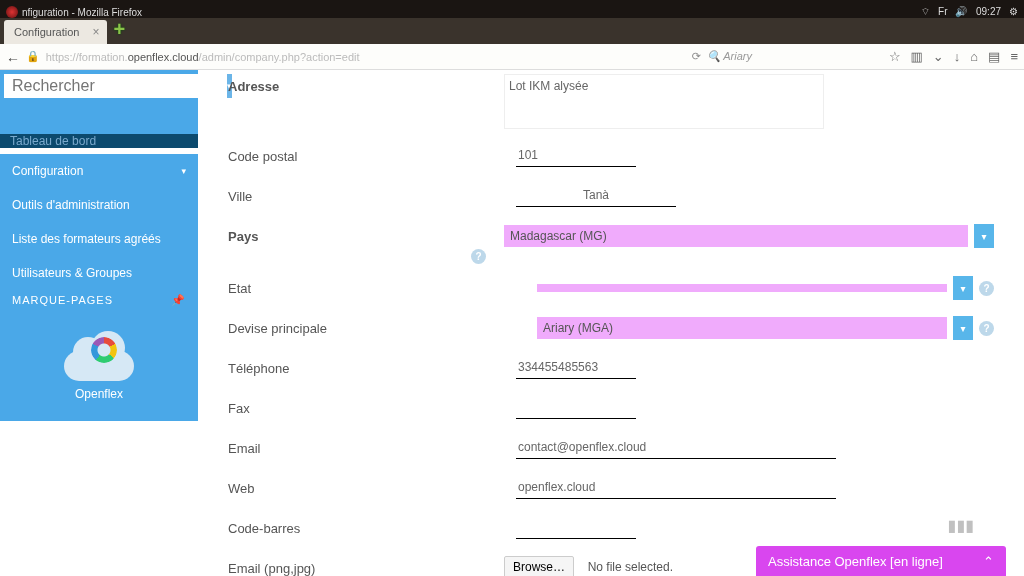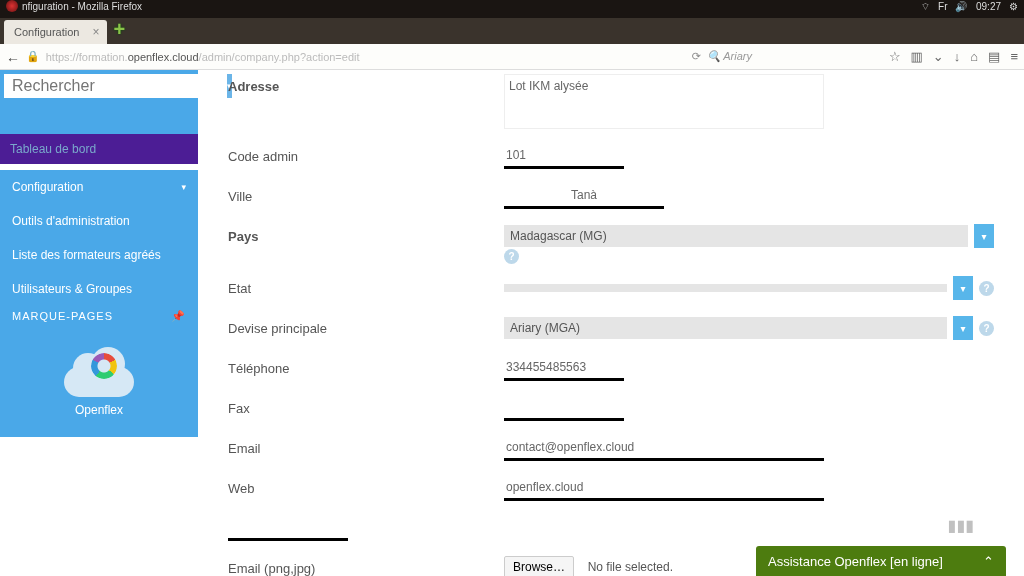--- a/index.html
+++ b/index.html
@@ -1,18 +1,18 @@
 <!DOCTYPE html>
 <html><head>
 <meta charset="utf-8">
 <style>
 * { box-sizing: border-box; margin: 0; padding: 0; font-family: Arial, sans-serif; }
 body { width: 1024px; height: 576px; overflow: hidden; background: #fff; }
 
-.os-bar { height: 18px; background: #1a1512; color: #ddd; display: flex; align-items: flex-start; justify-content: space-between; font-size: 10px; padding: 0 6px; }
+.os-bar { height: 18px; background: #1a1512; color: #ddd; display: flex; align-items: flex-end; justify-content: space-between; font-size: 10px; padding: 0 6px; }
 .os-left { display: flex; align-items: center; gap: 4px; }
 .os-right { display: flex; align-items: center; gap: 8px; }
 .os-logo { width: 12px; height: 12px; border-radius: 50%; background: radial-gradient(circle, #d33, #611); }
 
 .tab-bar { height: 26px; background: #3a332c; display: flex; align-items: flex-end; padding-left: 4px; }
 .tab { background: #ece8e1; height: 24px; padding: 0 28px 0 10px; display: flex; align-items: center; font-size: 11px; color: #555; border-radius: 3px 3px 0 0; position: relative; }
 .tab-close { position: absolute; right: 8px; color: #888; font-size: 12px; }
 .add-tab { color: #8bc34a; font-size: 20px; margin-left: 6px; margin-bottom: 3px; font-weight: bold; text-shadow: 0 0 2px #050; }
 
 .url-bar { height: 26px; background: #fdfdfb; border-bottom: 1px solid #ddd; display: flex; align-items: center; padding: 0 6px; gap: 6px; font-size: 11px; color: #888; }
@@ -22,53 +22,53 @@
 .url-search { flex: 1; color: #999; font-style: italic; }
 .url-icons { display: flex; gap: 10px; color: #666; font-size: 13px; }
 
 .content { display: flex; height: calc(576px - 70px); }
 
 .sidebar { width: 198px; display: flex; flex-direction: column; }
 .search-row { background: #4aa8e8; padding: 4px; display: flex; }
 .search-row input { flex: 1; height: 24px; border: none; padding: 0 8px; font-size: 16px; }
 .search-btn { width: 24px; background: #6bb5e8; display: flex; align-items: center; justify-content: center; color: #fff; }
 .side-blue { background: #4aa8e8; color: #fff; }
-.side-link-light { background: #4c1d95; color: #7aa9cc; padding: 8px 10px; font-size: 12px; margin-bottom: 6px; }
+.side-link-light { background: #0c4a6e; color: #7aa9cc; padding: 0 10px; font-size: 12px; margin-bottom: 6px; }
 .side-row { padding: 10px 12px; font-size: 12px; display: flex; justify-content: space-between; align-items: center; }
 .side-row.head { font-weight: normal; }
 .caret { font-size: 9px; }
 .bookmark-box { padding: 10px 0 20px; text-align: center; }
 .bookmark-title { font-size: 11px; letter-spacing: 1px; display: flex; justify-content: space-between; padding: 4px 12px 14px; }
 .cloud-icon { width: 80px; height: 50px; margin: 0 auto 6px; position: relative; }
 .cloud-body { position: absolute; width: 70px; height: 30px; background: #d6e8f5; border-radius: 20px; bottom: 0; left: 5px; }
 .cloud-bump1 { position: absolute; width: 30px; height: 30px; background: #d6e8f5; border-radius: 50%; top: 6px; left: 14px; }
 .cloud-bump2 { position: absolute; width: 34px; height: 34px; background: #d6e8f5; border-radius: 50%; top: 0; left: 32px; }
 .cloud-dots { position: absolute; top: 6px; left: 32px; width: 26px; height: 26px; border-radius: 50%; background: conic-gradient(#e74c3c 0 60deg,#f1c40f 60deg 130deg,#2ecc71 130deg 220deg,#3498db 220deg 300deg,#9b59b6 300deg 360deg); mask: radial-gradient(circle, transparent 6px, #000 7px); -webkit-mask: radial-gradient(circle, transparent 6px, #000 7px);}
 .cloud-label { color: #fff; font-size: 12px; }
 
 .main { flex: 1; padding: 4px 30px 0; overflow-y: auto; font-size: 13px; color: #555; }
 .form-row { display: flex; align-items: flex-start; margin-bottom: 12px; min-height: 28px; }
 .form-label { width: 276px; padding-top: 5px; }
 .form-label.bold { font-weight: bold; }
 .form-field { flex: 1; }
-.ftext { width: 320px; border: none; border-bottom: 3px solid #000000; padding: 4px 2px; font-size: 12px; color: #666; background: transparent; }
+.ftext { width: 320px; border: none; border-bottom: 1px solid #000000; padding: 4px 2px; font-size: 12px; color: #666; background: transparent; margin-left: 12px; }
 .ftext.narrow { width: 120px; }
 .ftext.mid { width: 160px; text-align: center; }
 .ftarea { width: 320px; height: 55px; border: 1px solid #eee; resize: none; padding: 4px; color: #666; font-size: 12px; }
 .fselect-wrap { display: flex; align-items: center; gap: 6px; }
-.fselect { border: none; background: #e5e5e5; padding: 4px 6px; font-size: 12px; color: #555; flex: 1; }
+.fselect { border: none; background: #f0abfc; padding: 4px 6px; font-size: 12px; color: #555; flex: 1; margin-left: 33px; }
 .sel-full .fselect { width: 464px; }
 .sel-mid .fselect { width: 210px; }
 .sel-caret { width: 20px; height: 24px; background: #58b6ea; color: #fff; display: flex; align-items: center; justify-content: center; font-size: 10px; }
 .help { width: 15px; height: 15px; border-radius: 50%; background: #bdd8ea; color: #fff; display: inline-flex; align-items: center; justify-content: center; font-size: 10px; font-weight: bold; }
 .fbrowse { border: 1px solid #ccc; background: #f5f5f5; padding: 3px 8px; font-size: 12px; border-radius: 2px; }
 .nofile { margin-left: 10px; font-size: 12px; color: #555; }
 .barcode-ph { color: #c0c0c0; font-size: 16px; float: right; margin-right: 20px; }
 
-.chat { position: fixed; right: 18px; bottom: 0; width: 250px; height: 30px; background: #4d7c0f; color: #fff; display: flex; align-items: center; justify-content: space-between; padding: 0 12px; font-size: 13px; border-radius: 3px 3px 0 0; }
+.chat { position: fixed; right: 18px; bottom: 0; width: 250px; height: 30px; background: #d946ef; color: #fff; display: flex; align-items: center; justify-content: space-between; padding: 0 12px; font-size: 13px; border-radius: 3px 3px 0 0; }
 </style>
 </head>
 <body>
 
 <div class="os-bar">
   <div class="os-left">
     <span class="os-logo"></span>
     <span>nfiguration - Mozilla Firefox</span>
   </div>
   <div class="os-right">
@@ -140,21 +140,21 @@
       </div>
     </div>
   </div>
 
   <div class="main">
     <div class="form-row">
       <div class="form-label bold">Adresse</div>
       <div class="form-field"><textarea class="ftarea" style="">Lot IKM alysée</textarea></div>
     </div>
     <div class="form-row">
-      <div class="form-label">Code admin</div>
+      <div class="form-label">Code postal</div>
       <div class="form-field"><input class="ftext narrow" value="101" style=""></div>
     </div>
     <div class="form-row">
       <div class="form-label">Ville</div>
       <div class="form-field"><input class="ftext mid" value="Tanà" style=""></div>
     </div>
     <div class="form-row">
       <div class="form-label bold">Pays</div>
       <div class="form-field">
         <div class="fselect-wrap sel-full">
@@ -194,20 +194,21 @@
     </div>
     <div class="form-row">
       <div class="form-label">Email</div>
       <div class="form-field"><input class="ftext" value="contact@openflex.cloud" style=""></div>
     </div>
     <div class="form-row">
       <div class="form-label">Web</div>
       <div class="form-field"><input class="ftext" value="openflex.cloud" style=""></div>
     </div>
     <div class="form-row">
+      <div class="form-label">Code-barres</div>
       <div class="form-field"><input class="ftext narrow" value="" style=""><span class="barcode-ph">▮▮▮</span></div>
     </div>
     <div class="form-row">
       <div class="form-label">Email (png,jpg)</div>
       <div class="form-field">
         <button class="fbrowse">Browse…</button>
         <span class="nofile">No file selected.</span>
       </div>
     </div>
 

